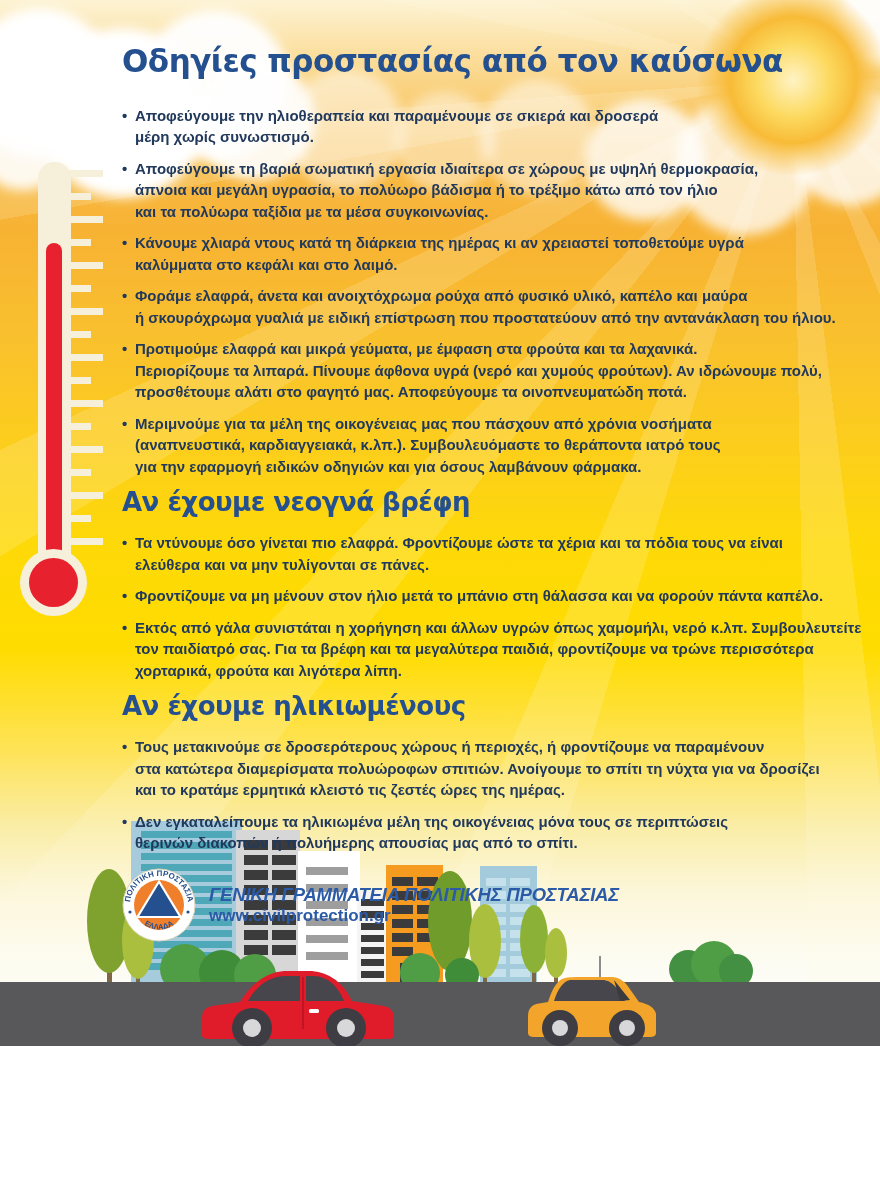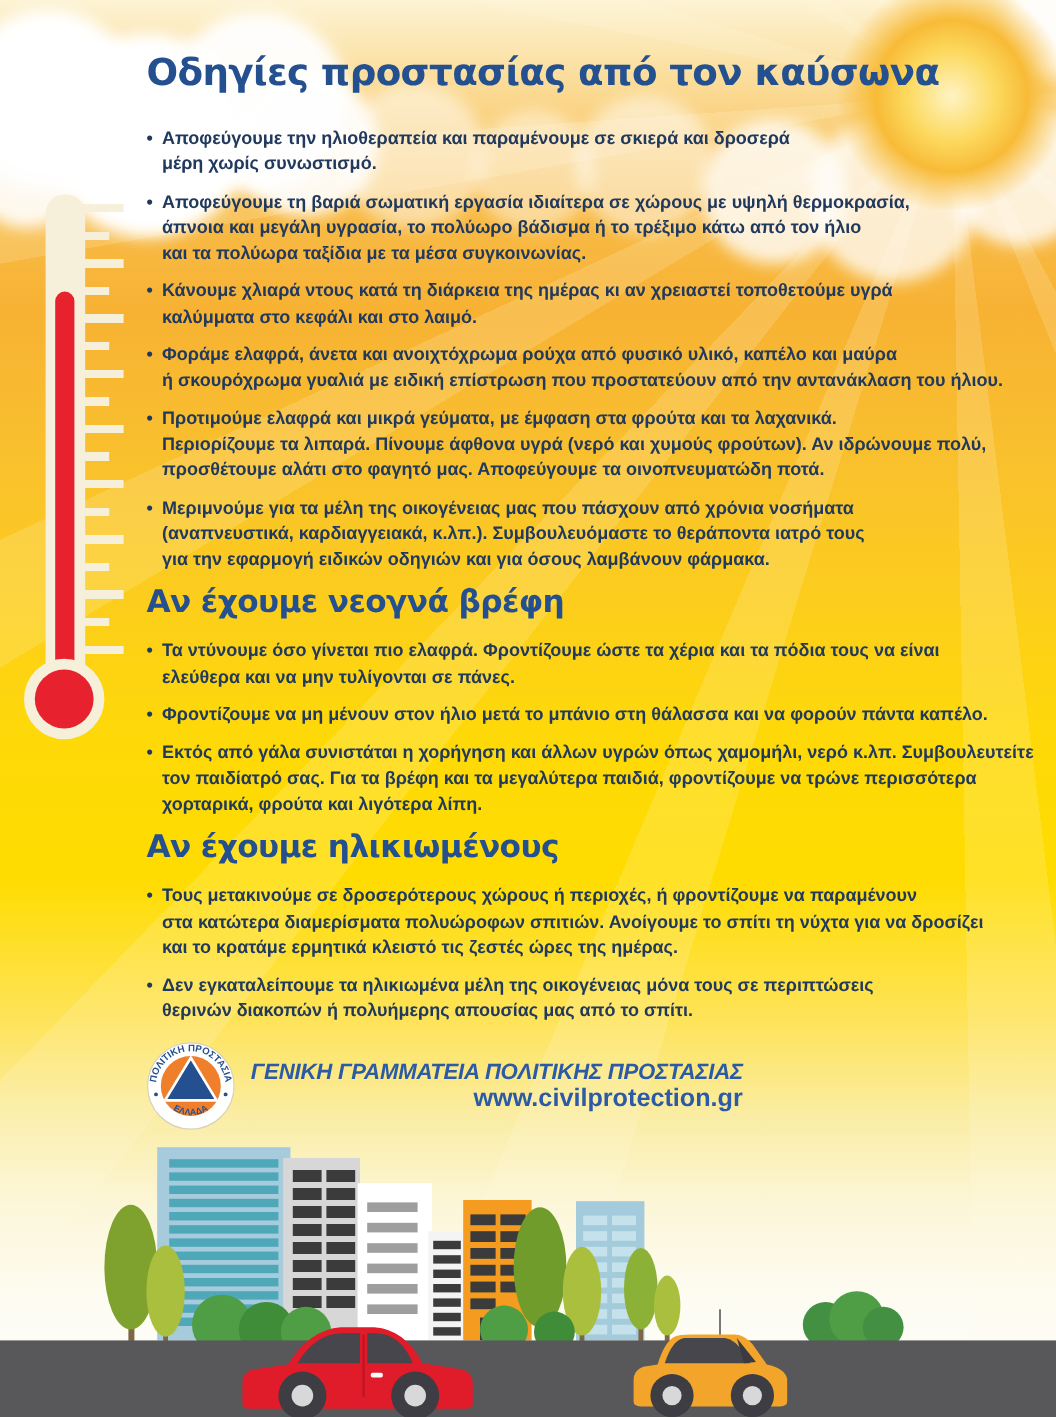--- a/index.html
+++ b/index.html
@@ -1,17 +1,17 @@
 <!DOCTYPE html>
 <html><head>
 <meta charset="utf-8">
 <style>
   html,body{margin:0;padding:0;}
   body{width:880px;font-family:"Liberation Sans","DejaVu Sans",sans-serif;}
-  .poster{position:relative;width:880px;height:1181px;overflow:hidden;
+  .poster{position:relative;width:880px;height:1046px;overflow:hidden;
     background:linear-gradient(180deg,
       #fdf3d4 0%, #fbdfa0 5%, #f8bc4a 14%, #f7b233 22%, #f9c02e 32%,
       #fccd1d 42%, #fed908 52%, #ffdc00 62%, #fee35a 72%, #faeda6 79%,
       #fcf6d8 85%, #fdfcf3 92%, #fefefb 100%);}
   .rays{position:absolute;inset:0;z-index:1;pointer-events:none;
     background:repeating-conic-gradient(from 190deg at 793px 80px,
       rgba(255,255,255,0) 0deg 7deg, rgba(255,250,228,.17) 7deg 13deg,
       rgba(255,255,255,0) 13deg 21deg);}
   .cloud{position:absolute;background:#fff;border-radius:50%;filter:blur(6px);z-index:2;}
   .sun{position:absolute;left:698px;top:-15px;width:190px;height:190px;z-index:3;
@@ -37,21 +37,21 @@
      font-family:"DejaVu Sans","Liberation Sans",sans-serif;font-weight:bold;letter-spacing:-.5px;}
   h2{margin:6px 0 15px 0;font-size:26px;color:#24508f;
      font-family:"DejaVu Sans","Liberation Sans",sans-serif;font-weight:bold;letter-spacing:-.5px;}
   ul{list-style:none;margin:0 0 6px 0;padding:0;}
   li{position:relative;padding-left:13px;margin-bottom:10px;font-size:15px;
      line-height:21.5px;white-space:pre-line;font-weight:bold;}
   li::before{content:"•";position:absolute;left:0;top:0;}
   .footer{display:flex;align-items:center;gap:13px;margin-top:14px;}
   .footer-text{color:#2b5aa7;font-weight:bold;}
   .org{font-size:18.5px;letter-spacing:-.2px;font-style:italic;}
-  .url{font-size:21px;text-align:right;}
+  .url{font-size:17px;}
   .city{position:absolute;left:0;bottom:0;z-index:4;}
 </style>
 </head>
 <body>
 
 <div class="poster">
   <div class="rays"></div>
 
   <div class="cloud" style="left:-35px;top:8px;width:150px;height:150px"></div>
   <div class="cloud" style="left:38px;top:28px;width:170px;height:170px"></div>

